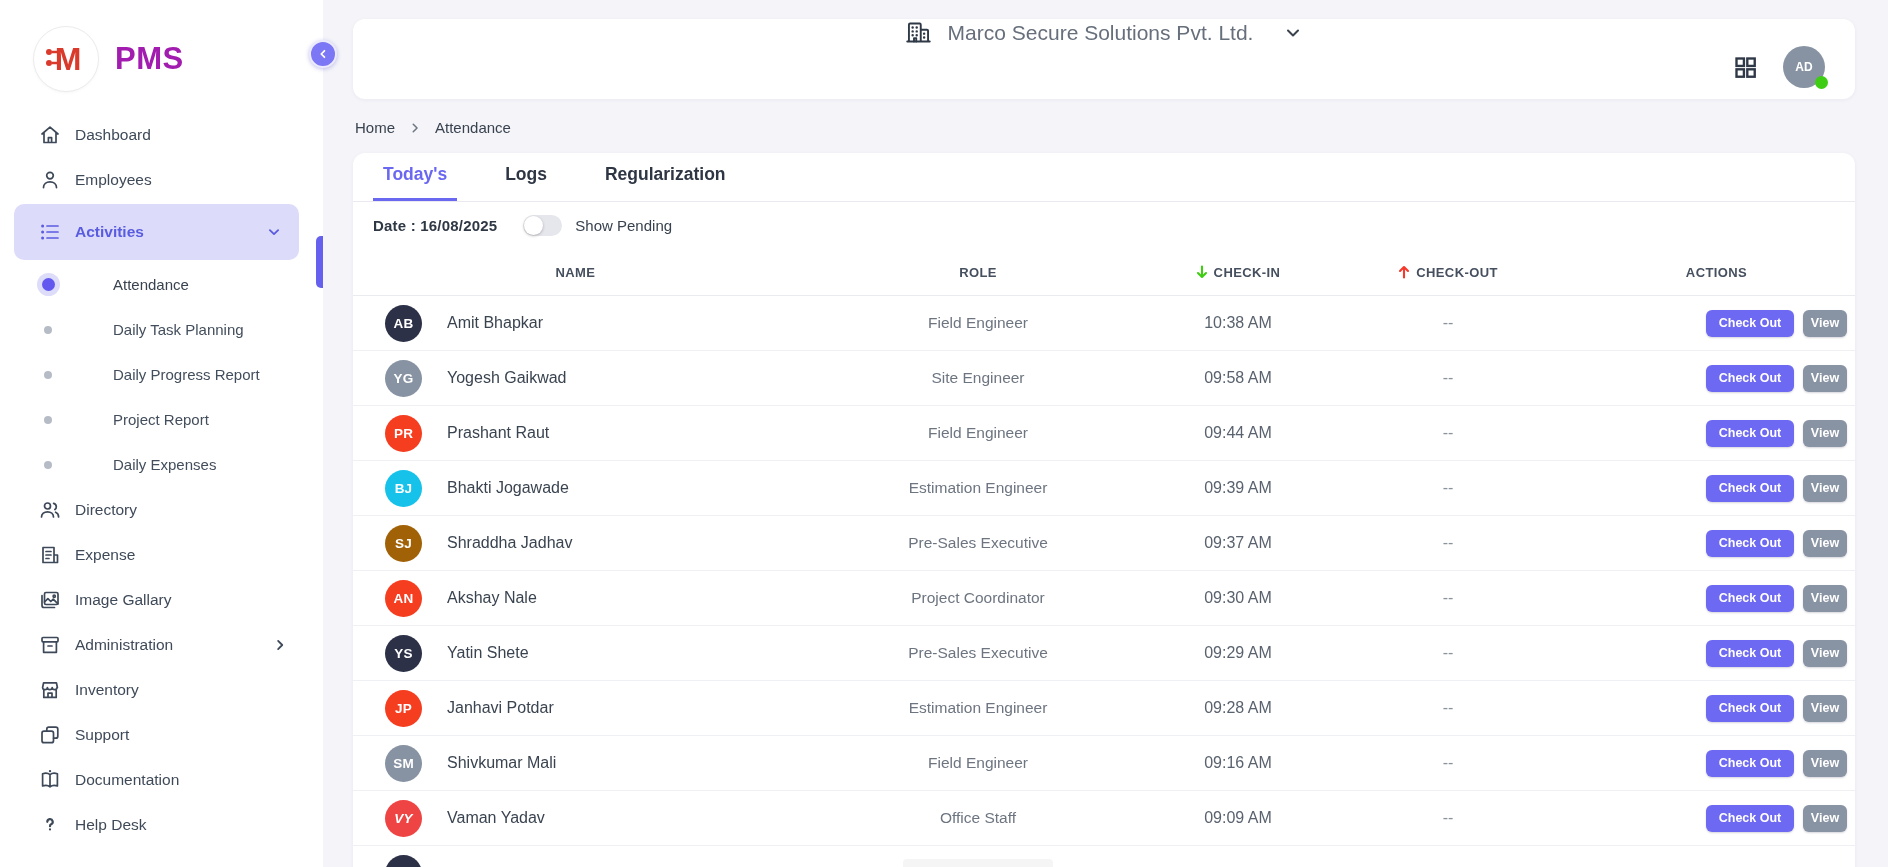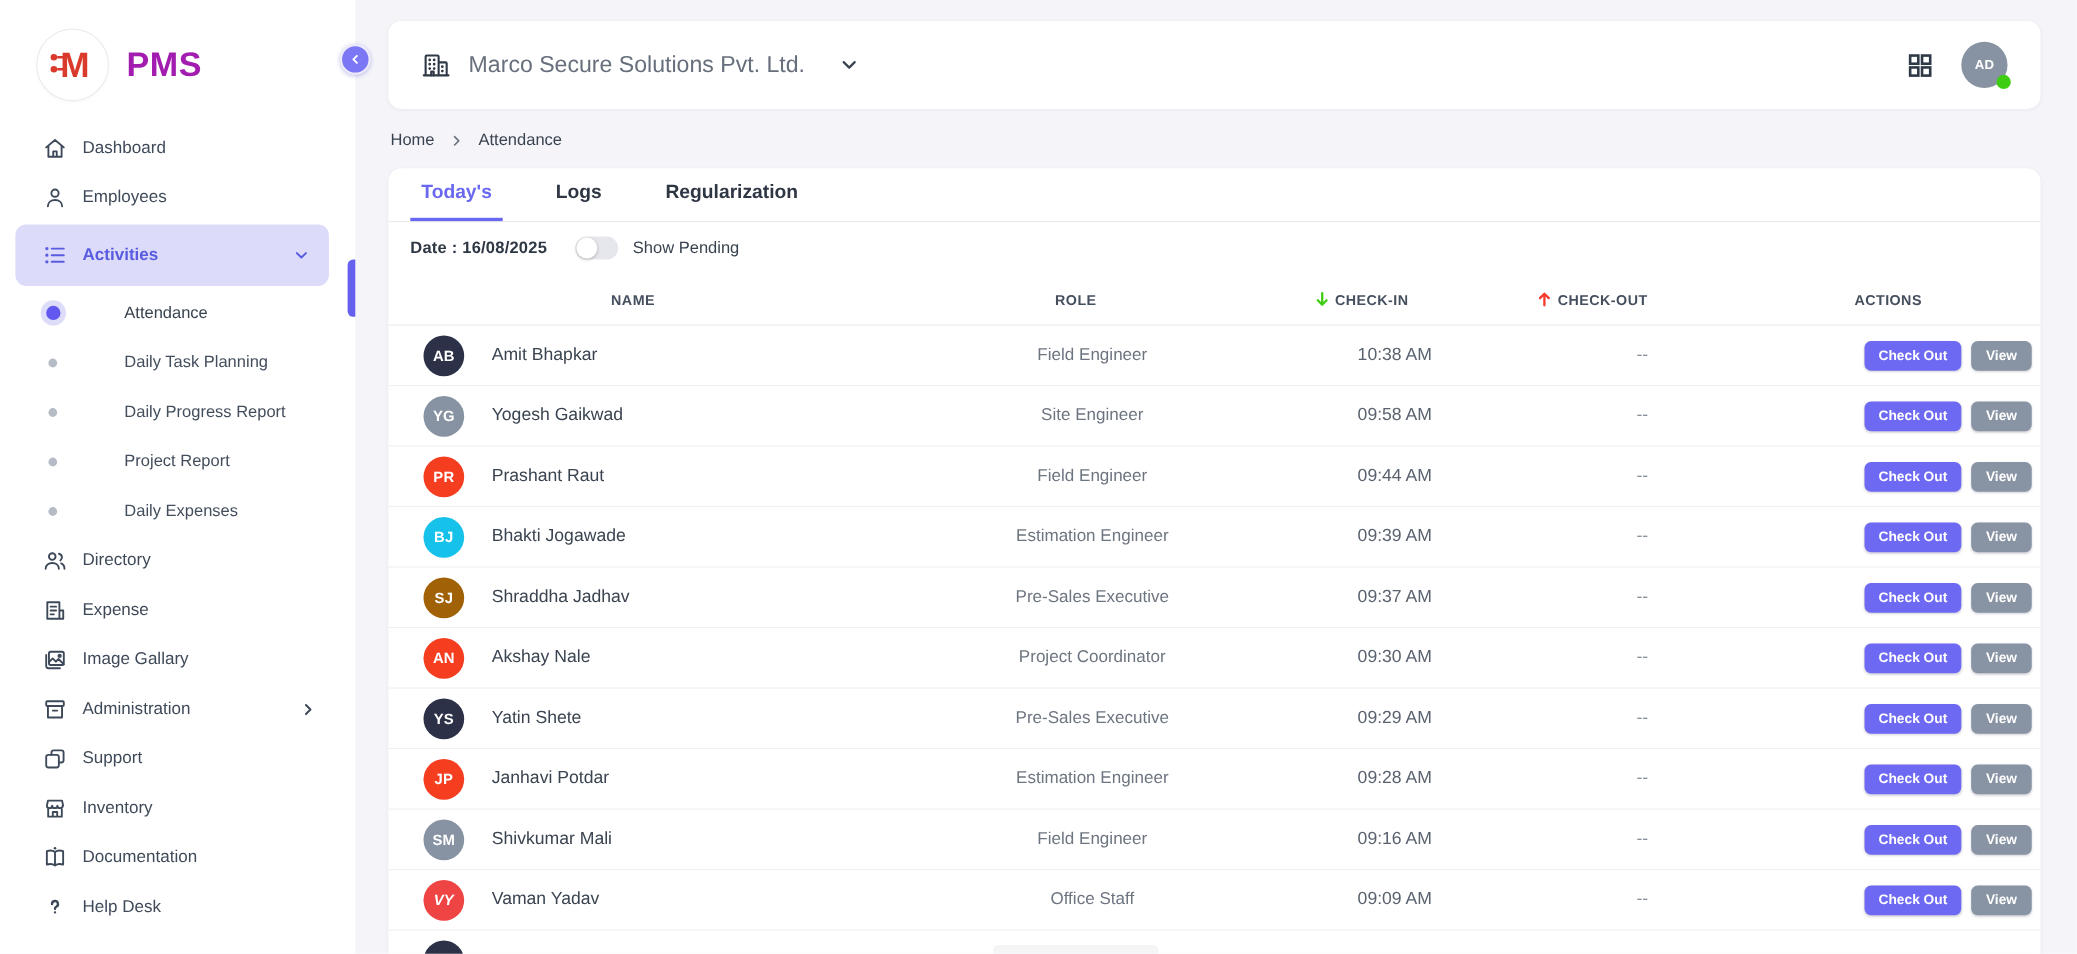--- a/index.html
+++ b/index.html
@@ -59,21 +59,21 @@
     display:flex; align-items:center; justify-content:center; cursor:pointer;
     box-shadow:0 1px 4px rgba(80,80,200,.35);
   }
 
   
   .main { position:absolute; left:323px; top:0; width:1565px; height:907px; padding:19px 33px 0 30px; }
 
   .topbar {
     height:80px; background:#fff; border-radius:12px;
     box-shadow:0 1px 4px rgba(30,35,70,.05);
-    display:flex; align-items:center; padding:0 30px;
+    display:flex; align-items:center; padding:0 30px;flex-direction:column;
   }
   .company-wrap { display:flex; align-items:center; gap:16px; cursor:pointer; }
   .company-icon { width:27px; height:27px; color:#2f3846; }
   .company-name { font-size:21px; color:#666f7b; font-weight:500; }
   .company-caret { width:20px; height:20px; color:#39434f; margin-left:14px; }
   .topbar-right { margin-left:auto; display:flex; align-items:center; gap:24px; }
   .grid-icon { width:27px; height:27px; color:#2f3846; cursor:pointer; }
   .avatar-top {
     width:42px; height:42px; border-radius:50%; background:#8793a3; position:relative;
     display:flex; align-items:center; justify-content:center;
@@ -112,37 +112,37 @@
   .toggle-label { margin-left:13px; font-size:15px; color:#38424e; }
 
   .thead, .trow { display:grid; grid-template-columns:445px 360px 160px 260px 1fr; align-items:center; }
   .thead { height:47px; border-bottom:1px solid #e9ebef; }
   .th {
     font-size:13px; font-weight:700; color:#454f5e; letter-spacing:.4px;
     display:flex; align-items:center; justify-content:center; gap:6px;
   }
   .sort-arrow { width:12px; height:14px; }
 
-  .trow { height:55px; border-bottom:1px solid #eef0f4;gap:15px; }
+  .trow { height:55px; border-bottom:1px solid #eef0f4; }
   .name-cell { display:flex; align-items:center; padding-left:32px; gap:25px; }
   .avatar {
     width:37px; height:37px; border-radius:50%; flex:0 0 37px;
     display:flex; align-items:center; justify-content:center;
     color:#fff; font-weight:700; font-size:13.5px; letter-spacing:.2px;
   }
   .emp-name { font-size:16px; color:#3a4450; font-weight:500; }
   .cell-center { text-align:center; }
   .role { font-size:15.5px; color:#6d7580; }
   .time { font-size:16px; color:#59626e; }
   .dash { color:#8a929c; }
   .actions { display:flex; justify-content:flex-end; gap:9px; padding-right:8px; }
   .btn { height:27px; border:none; border-radius:6px; color:#fff; font-family:inherit;
          font-size:12.5px; font-weight:700; cursor:pointer; box-shadow:0 1px 2px rgba(20,20,60,.18); }
   .btn-primary { width:88px; background:#6e69f2; }
-  .btn-gray { width:55px; background:#8893a3; }
+  .btn-gray { width:44px; background:#8893a3; }
 
   .partial-row { height:40px; display:grid; grid-template-columns:445px 360px 1fr; align-items:start; }
   .partial-row .name-cell { padding-top:9px; }
   .faint-bar { height:12px; border-radius:4px; background:#3a4450; opacity:.05; margin-top:13px; }
 </style>
 </head>
 <body>
 
 <div class="sidebar">
   <div class="logo-row">
@@ -246,33 +246,33 @@
         <span>Administration</span>
         <span class="trail">
           <svg viewBox="0 0 24 24" width="100%" height="100%" fill="none" stroke="currentColor" stroke-width="1.7" stroke-linecap="round" stroke-linejoin="round">
             <path d="M9.5 6.5 L15 12 L9.5 17.5" stroke-width="2.4"></path>
           </svg>
         </span>
       </div>
       <div class="side-item">
         <span class="s-icon">
           <svg viewBox="0 0 24 24" width="100%" height="100%" fill="none" stroke="currentColor" stroke-width="1.7" stroke-linecap="round" stroke-linejoin="round">
+            <path d="M4.6 9.5 L5.6 4.8 H18.4 L19.4 9.5 M4.6 9.5 a2.4 2.2 0 0 0 4.8 0 a2.4 2.2 0 0 0 4.8 0 a2.4 2.2 0 0 0 4.8 0 M5.8 12.3 V19.4 H18.2 V12.3 M10 19.4 V15.2 H14 V19.4"></path>
+          </svg>
+        </span>
+        <span>Inventory</span>
+      </div>
+      <div class="side-item">
+        <span class="s-icon">
+          <svg viewBox="0 0 24 24" width="100%" height="100%" fill="none" stroke="currentColor" stroke-width="1.7" stroke-linecap="round" stroke-linejoin="round">
             <rect x="4" y="8.2" width="11.5" height="11.5" rx="2"></rect>
             <path d="M8.8 8.2 V6.2 a2 2 0 0 1 2-2 h7 a2 2 0 0 1 2 2 v7 a2 2 0 0 1-2 2 h-2.2"></path>
           </svg>
         </span>
         <span>Support</span>
-      </div>
-      <div class="side-item">
-        <span class="s-icon">
-          <svg viewBox="0 0 24 24" width="100%" height="100%" fill="none" stroke="currentColor" stroke-width="1.7" stroke-linecap="round" stroke-linejoin="round">
-            <path d="M4.6 9.5 L5.6 4.8 H18.4 L19.4 9.5 M4.6 9.5 a2.4 2.2 0 0 0 4.8 0 a2.4 2.2 0 0 0 4.8 0 a2.4 2.2 0 0 0 4.8 0 M5.8 12.3 V19.4 H18.2 V12.3 M10 19.4 V15.2 H14 V19.4"></path>
-          </svg>
-        </span>
-        <span>Inventory</span>
       </div>
       <div class="side-item">
         <span class="s-icon">
           <svg viewBox="0 0 24 24" width="100%" height="100%" fill="none" stroke="currentColor" stroke-width="1.7" stroke-linecap="round" stroke-linejoin="round">
             <path d="M12 6.6 C10.2 5.1 7.5 4.9 4.6 5.7 V17.9 C7.5 17.1 10.2 17.3 12 18.8 C13.8 17.3 16.5 17.1 19.4 17.9 V5.7 C16.5 4.9 13.8 5.1 12 6.6 Z M12 6.6 V18.8"></path>
             <circle cx="12" cy="3.1" r="1.2" fill="currentColor" stroke="none"></circle>
           </svg>
         </span>
         <span>Documentation</span>
       </div>

